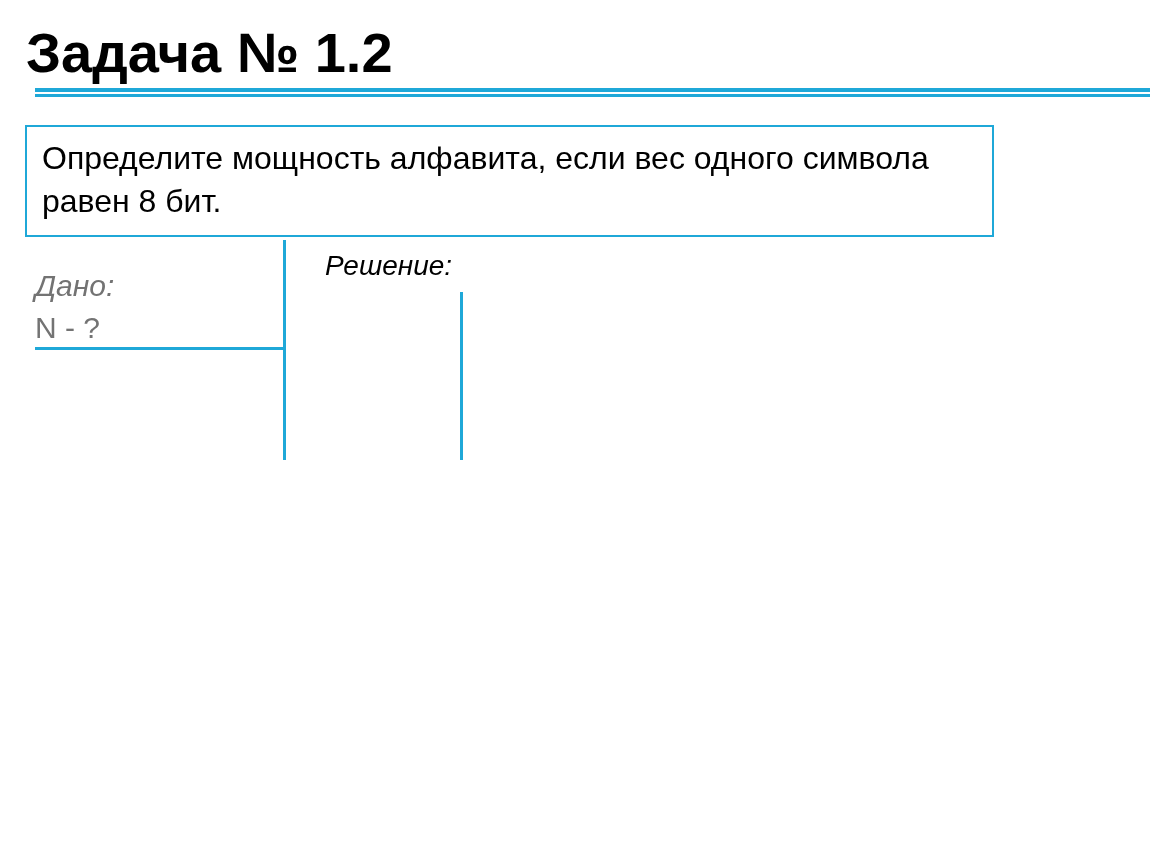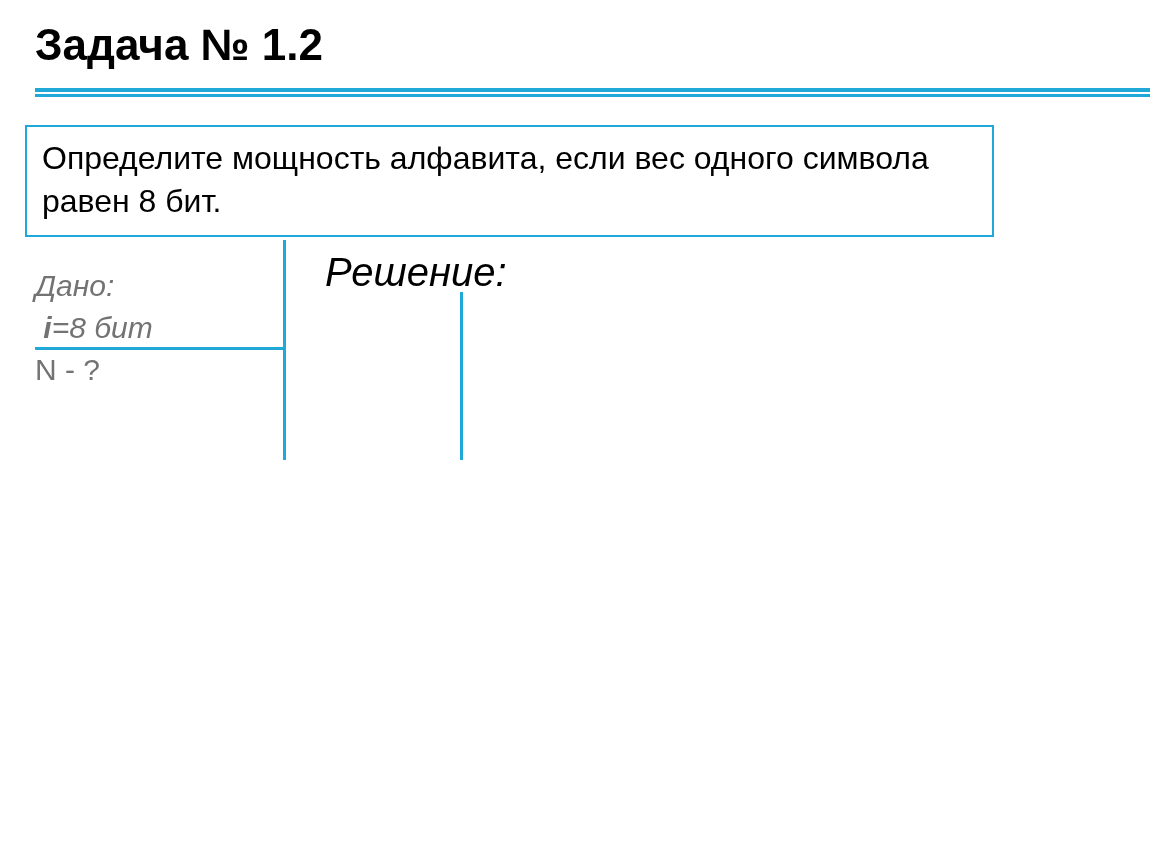--- a/index.html
+++ b/index.html
@@ -11,22 +11,22 @@
       width: 1150px;
       height: 864px;
       background: #ffffff;
       font-family: Arial, Helvetica, sans-serif;
       position: relative;
       overflow: hidden;
     }
     .title {
       position: absolute;
       top: 20px;
-      left: 35px;
-      font-size: 44px;
+      left: 26px;
+      font-size: 56px;
       font-weight: bold;
       color: #000000;
     }
     .double-rule {
       position: absolute;
       top: 88px;
       left: 35px;
       right: 0;
       height: 10px;
     }
@@ -83,44 +83,41 @@
       top: 292px;
       left: 460px;
       width: 3px;
       height: 168px;
       background: #1fa8d8;
     }
     .solution-label {
       position: absolute;
       top: 250px;
       left: 325px;
-      font-size: 40px;
+      font-size: 28px;
       font-style: italic;
       color: #000000;
     }
   </style>
 </head>
 <body>
 
 <div class="title">Задача № 1.2</div>
 
 <div class="double-rule">
   <div class="rule-top"></div>
   <div class="rule-bottom"></div>
 </div>
 
 <div class="problem-box">
   <span>Определите мощность алфавита, если вес одного символа равен 8 бит.</span>
 </div>
 
 <div class="given-block">
   <div>Дано:</div>
-  <div>
-    &nbsp;<b><span>i</span></b><span>=8 бит</span>
-  </div>
   <div class="find">N -  ?</div>
 </div>
 
 <div class="h-divider"></div>
 <div class="v-divider-1"></div>
 <div class="v-divider-2"></div>
 
 <div class="solution-label">Решение:</div>
 
 </body></html>

